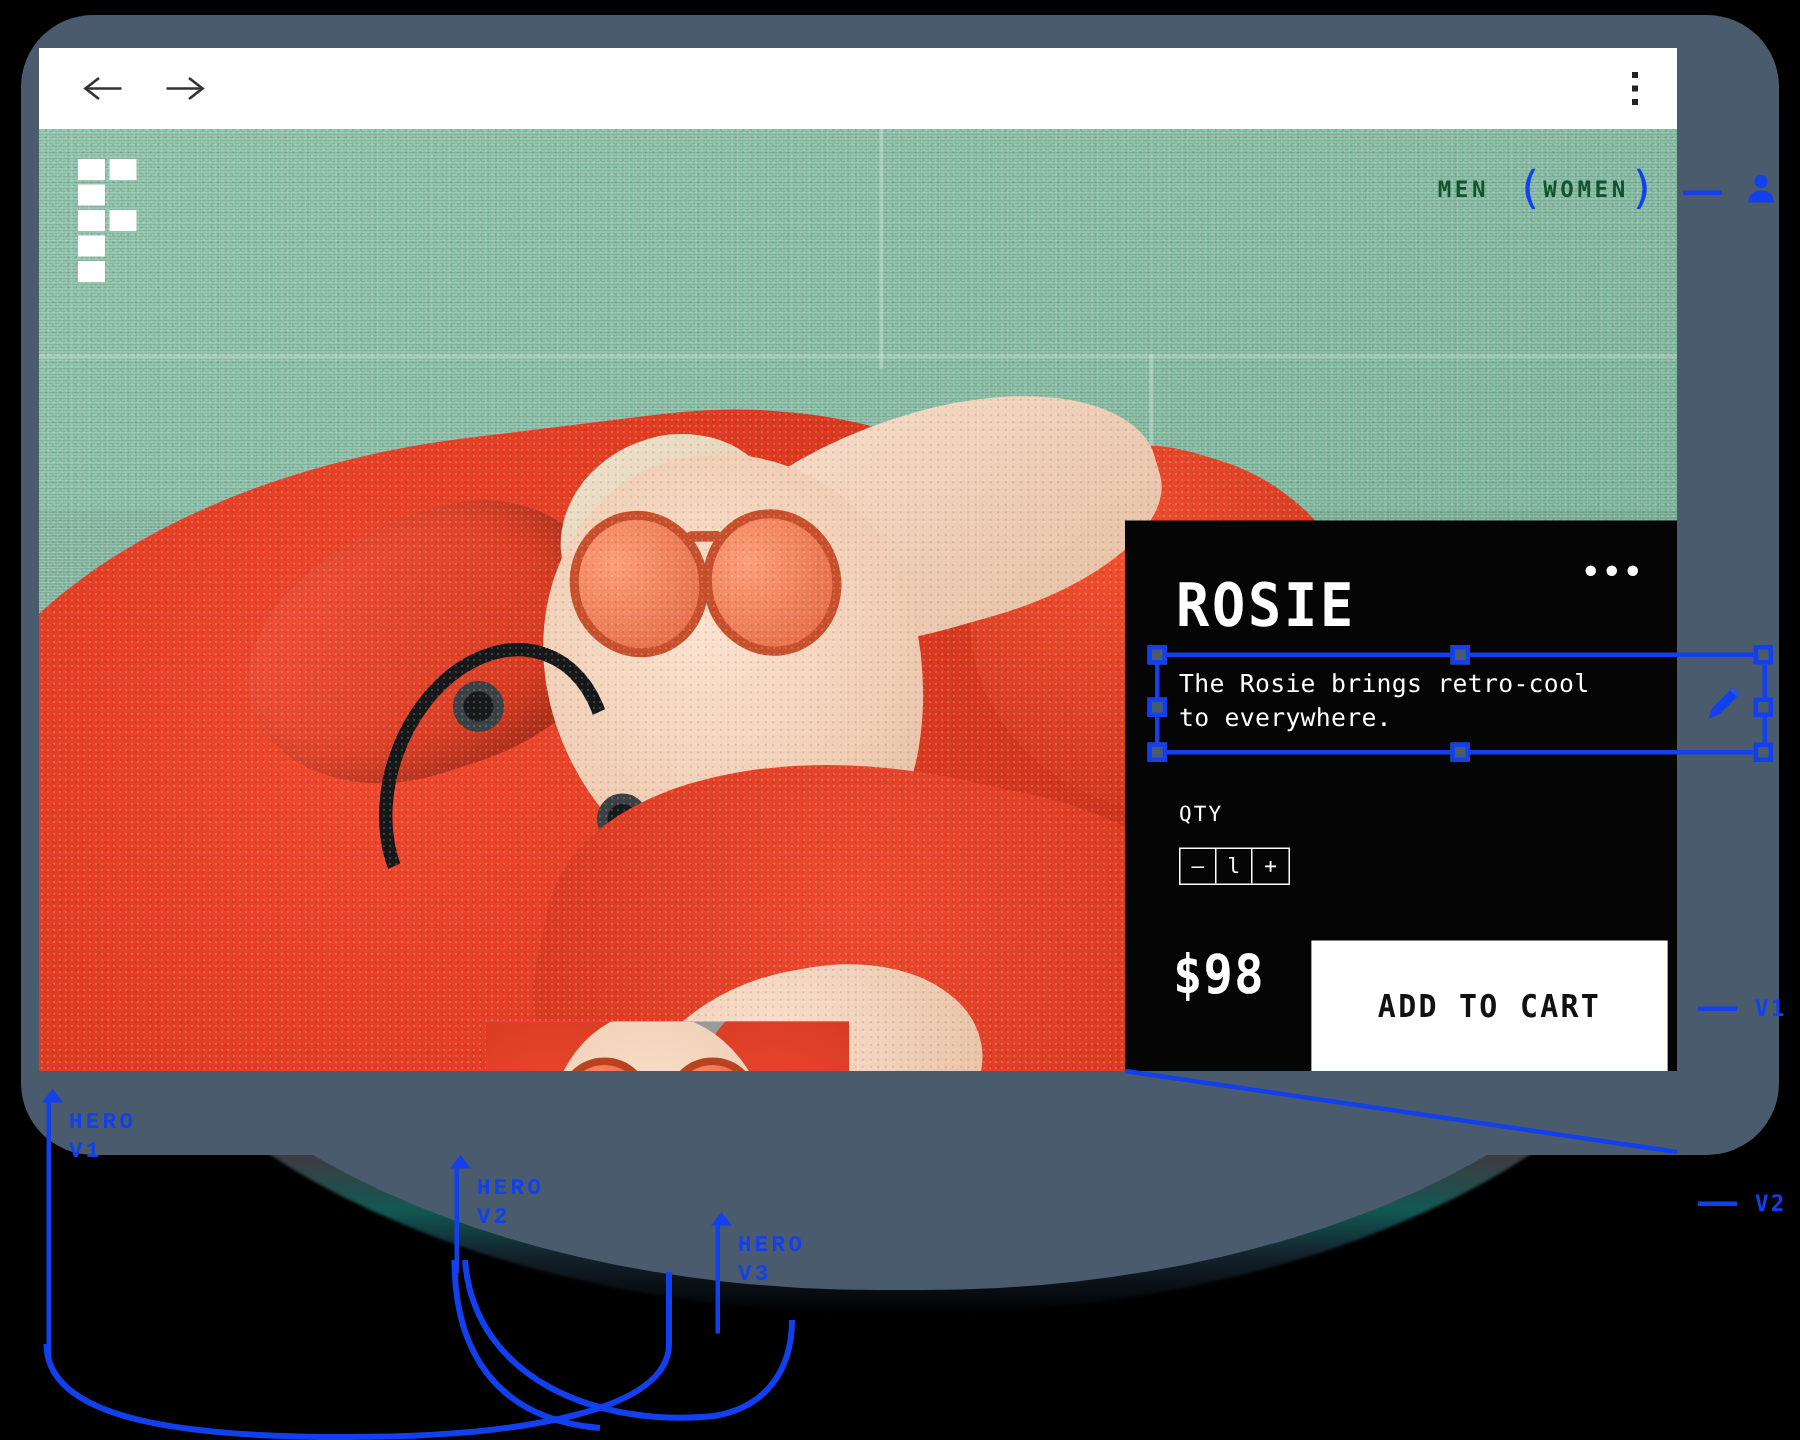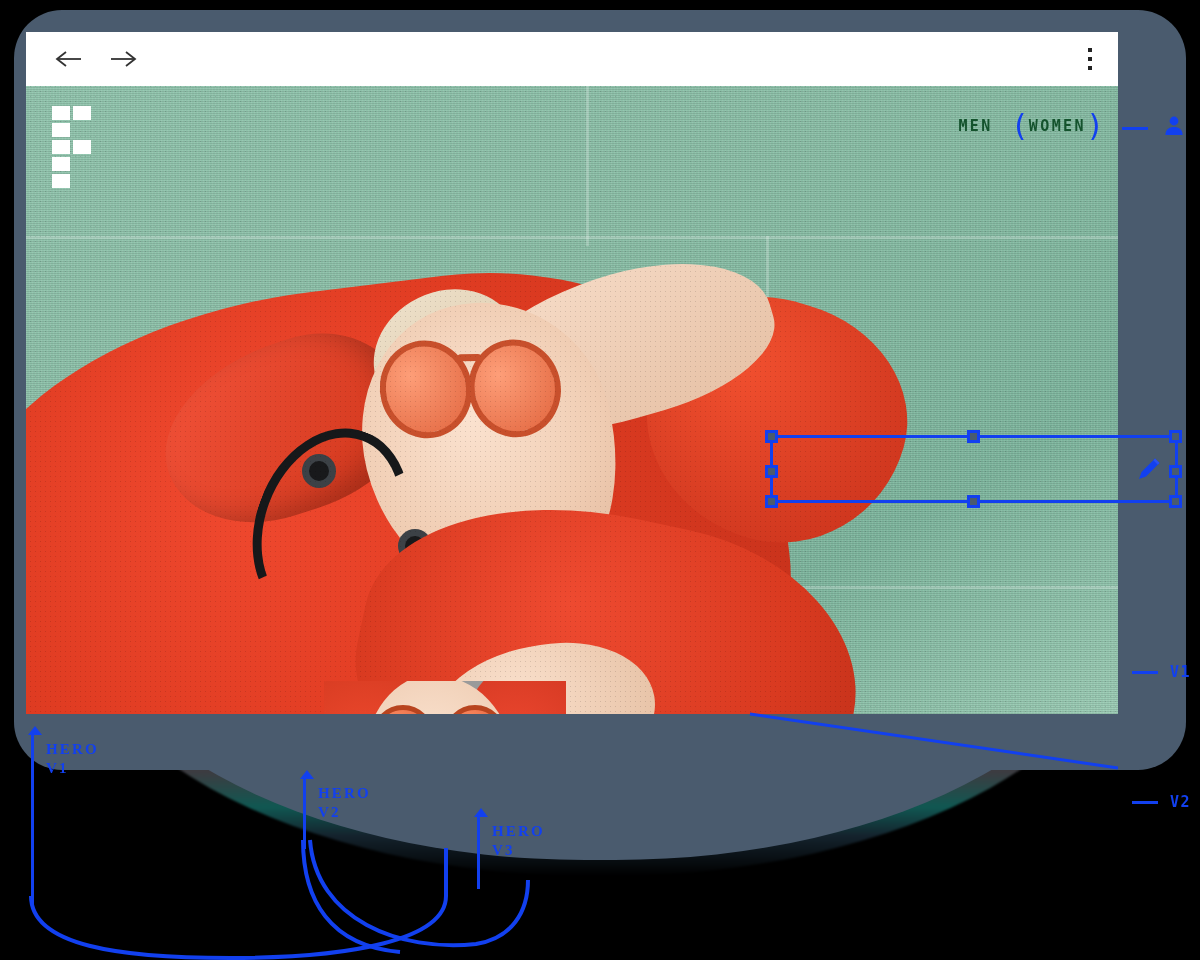--- a/index.html
+++ b/index.html
@@ -290,21 +290,21 @@
   .vlabel { display: flex; align-items: center; gap: 12px; font-size: 15px; letter-spacing: 1.5px; }
   .vdash { width: 26px; height: 3px; background: #1240ef; display: block; }
 
   .hero-mark { position: absolute; z-index: 14; }
   .hero-mark .tri {
     width: 0; height: 0; border-left: 7px solid transparent; border-right: 7px solid transparent;
     border-bottom: 9px solid #1240ef; margin-left: 18px;
   }
   .hero-mark .stem { width: 3px; background: #1240ef; margin-left: 21px; }
   .hero-mark .txt {
-    color: #1240ef; font-family: Liberation Serif, serif;
+    color: #1240ef; font-family: Liberation Mono, monospace;
     font-weight: 700; font-size: 15px; letter-spacing: 2.2px; line-height: 1.25;
     position: absolute; left: 36px; top: 14px;
   }
 
   
   .user-chip { position: absolute; right: 14px; top: 114px; z-index: 14;
                display: flex; align-items: center; gap: 14px; }
 
   
   .buy-now {
@@ -435,20 +435,37 @@
       <div class="tp-hood"></div>
       <div class="tp-hood2"></div>
       <div class="tp-face"></div>
       <div class="tp-glass">
         <div class="tp-lens l"></div>
 
         <div class="tp-lens r"></div>
       </div>
     </div>
 
+    <div class="panel" style="left:724px; top:261px;">
+      <div class="panel-title">ROSIE</div>
+      <div class="panel-dots">
+        <i></i>
+        <i></i>
+        <i></i>
+      </div>
+      <div class="panel-desc">The Rosie brings retro-cool to everywhere.</div>
+      <div class="qty-label">QTY</div>
+      <div class="qty-box">
+        <span>–</span>
+        <span>l</span>
+        <span>+</span>
+      </div>
+      <div class="price">$98</div>
+      <div class="add-cart">ADD TO CART</div>
+    </div>
 
   </div>
 
   <div class="selection">
     <div class="sel-right-edge"></div>
     <div class="sel-h handle-tl"></div>
     <div class="sel-h handle-ml"></div>
     <div class="sel-h handle-bl"></div>
     <div class="sel-h handle-tc"></div>
     <div class="sel-h handle-bc"></div>

